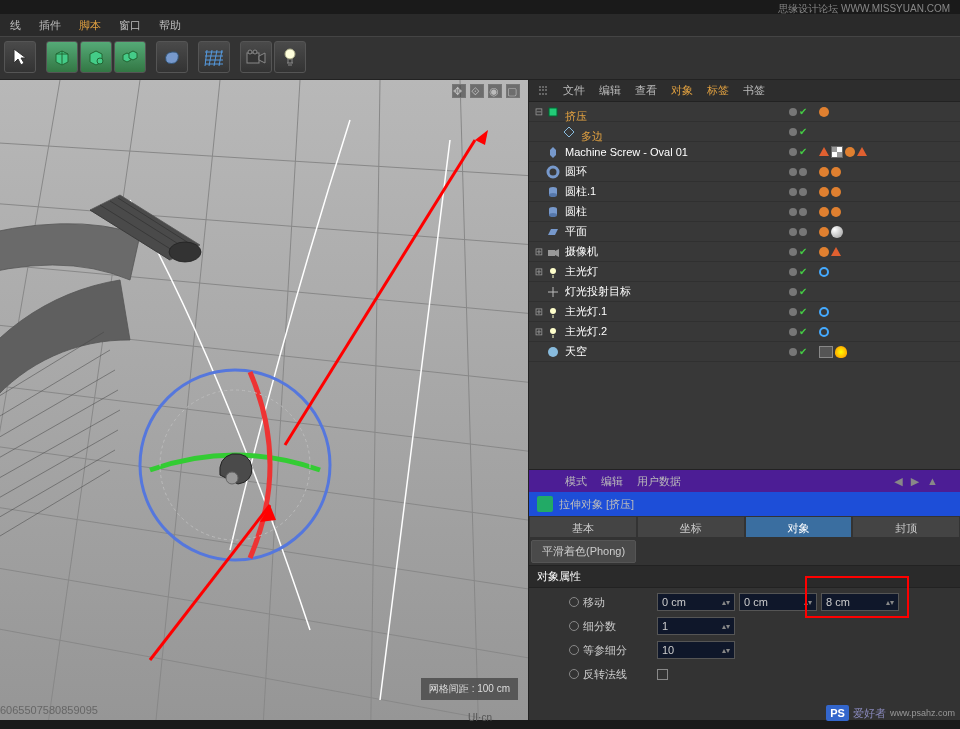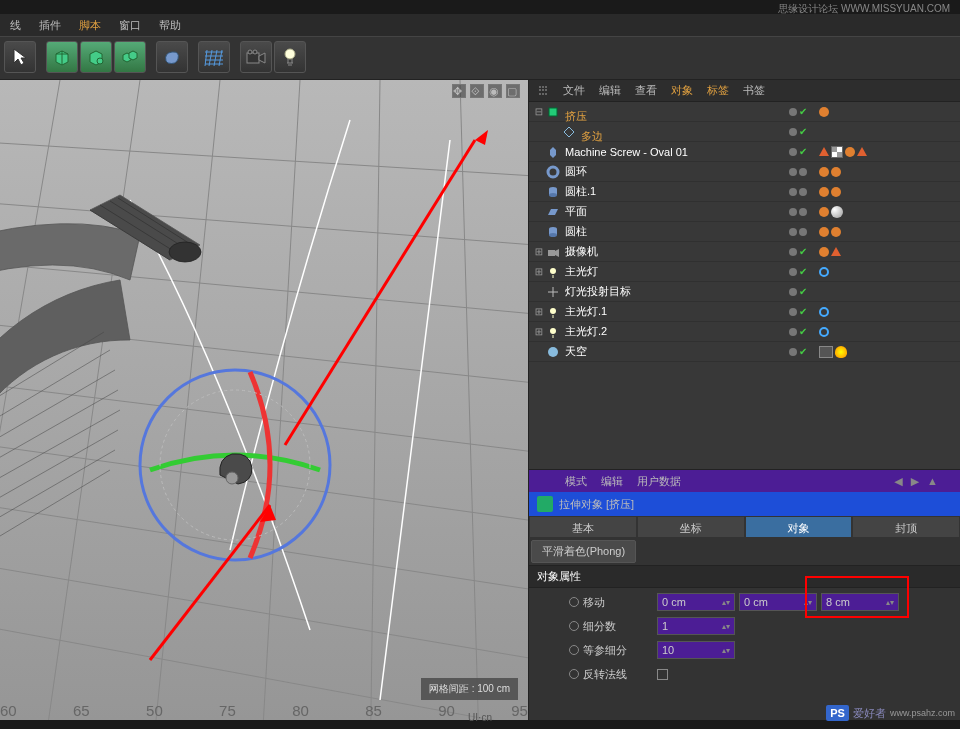--- a/index.html
+++ b/index.html
@@ -53,26 +53,26 @@
 .attr-tabs { display: flex; height: 22px; background: #333; }
 .attr-tab { flex: 1; text-align: center; line-height: 22px; background: #444; border: 1px solid #333; color: #ccc; }
 .attr-tab.active { background: #3a6ea0; color: #fff; }
 .attr-subtab { display: flex; padding: 2px; }
 .attr-subbtn { padding: 3px 10px; background: #4a4a4a; border: 1px solid #555; color: #ccc; border-radius: 2px; }
 .attr-section-title { background: #2a2a2a; padding: 3px 8px; color: #fff; border-top: 1px solid #222; border-bottom: 1px solid #222; }
 .attr-rows { padding: 4px 8px; display: flex; flex-direction: column; gap: 4px; margin-left: 32px; }
 .attr-r { display: flex; align-items: center; gap: 4px; height: 20px; }
 .radio-icon { width: 10px; height: 10px; border: 1px solid #888; border-radius: 50%; background: #333; }
 .attr-label { width: 70px; color: #ccc; }
-.num-input { width: 78px; height: 18px; background: #4c1d95; border: 1px solid #555; color: #ccc; padding: 0 4px; display: flex; align-items: center; justify-content: space-between; }
+.num-input { width: 78px; height: 18px; background: #0f172a; border: 1px solid #555; color: #ccc; padding: 0 4px; display: flex; align-items: center; justify-content: space-between; }
 .num-input .spin { font-size: 8px; color: #888; }
 .red-box { border: 2px solid #f00; padding: 8px 8px 14px 8px; position: absolute; }
 .checkbox { width: 11px; height: 11px; border: 1px solid #888; background: #333; }
 .status-chip { position: absolute; bottom: 20px; right: 10px; background: rgba(80,80,80,0.9); color: #ddd; padding: 4px 8px; font-size: 10px; }
-.ruler { position: absolute; bottom: 2px; left: 0; right: 0; height: 16px; display: flex; align-items: center; color: #666; font-size: 15px; justify-content: space-between; }
+.ruler { position: absolute; bottom: 2px; left: 0; right: 0; height: 16px; display: flex; align-items: center; color: #666; font-size: 11px; justify-content: flex-start; }
 .viewport-icons { position: absolute; top: 4px; right: 8px; display: flex; gap: 4px; }
 .vp-icon { width: 14px; height: 14px; border: 1px solid #777; background: rgba(60,60,60,0.6); }
 .watermark-ps { position: absolute; bottom: 8px; right: 5px; color: #88b; font-size: 11px; display: flex; align-items: center; gap: 4px; }
 .watermark-ps .ps-logo { background: #36c; color: #fff; padding: 2px 4px; border-radius: 2px; font-weight: bold; }
 .watermark-ui { position: absolute; bottom: 6px; left: 50%; transform: translateX(-50%); color: #555; font-size: 10px; }
 </style>
 </head>
 <body>
 
 <div class="top-watermark">思缘设计论坛    WWW.MISSYUAN.COM</div>
@@ -354,51 +354,51 @@
             <span class="tags">
               <span class="tag-dot tag-orange"></span>
               <span class="tag-dot tag-orange"></span>
             </span>
           </div>
           <div class="obj-row">
             <span class="tree-indent" style="width:0px"></span>
             <span class="expander"></span>
             <span class="obj-icon">
               <svg width="14" height="14">
-                <path d="M2 10 L5 4 L12 4 L9 10 Z" fill="#79c"></path>
-              </svg>
-            </span>
-            <span class="obj-name white">平面</span>
-            <span class="flags">
-              <span class="flag-dot dot-grey"></span>
-              <span class="flag-dot dot-grey"></span>
-            </span>
-            <span class="tags">
-              <span class="tag-dot tag-orange"></span>
-              <span class="tag-sphere"></span>
-            </span>
-          </div>
-          <div class="obj-row">
-            <span class="tree-indent" style="width:0px"></span>
-            <span class="expander"></span>
-            <span class="obj-icon">
-              <svg width="14" height="14">
                 <ellipse cx="7" cy="4" rx="4" ry="2" fill="#79c"></ellipse>
                 <rect x="3" y="4" width="8" height="6" fill="#79c"></rect>
                 <ellipse cx="7" cy="10" rx="4" ry="2" fill="#57a"></ellipse>
               </svg>
             </span>
             <span class="obj-name white">圆柱</span>
             <span class="flags">
               <span class="flag-dot dot-grey"></span>
               <span class="flag-dot dot-grey"></span>
             </span>
             <span class="tags">
               <span class="tag-dot tag-orange"></span>
               <span class="tag-dot tag-orange"></span>
+            </span>
+          </div>
+          <div class="obj-row">
+            <span class="tree-indent" style="width:0px"></span>
+            <span class="expander"></span>
+            <span class="obj-icon">
+              <svg width="14" height="14">
+                <path d="M2 10 L5 4 L12 4 L9 10 Z" fill="#79c"></path>
+              </svg>
+            </span>
+            <span class="obj-name white">平面</span>
+            <span class="flags">
+              <span class="flag-dot dot-grey"></span>
+              <span class="flag-dot dot-grey"></span>
+            </span>
+            <span class="tags">
+              <span class="tag-dot tag-orange"></span>
+              <span class="tag-sphere"></span>
             </span>
           </div>
           <div class="obj-row">
             <span class="tree-indent" style="width:0px"></span>
             <span class="expander">⊞</span>
             <span class="obj-icon">
               <svg width="14" height="14">
                 <rect x="2" y="5" width="7" height="6" fill="#999"></rect>
                 <path d="M9 6 L13 4 L13 12 L9 10 Z" fill="#999"></path>
               </svg>

